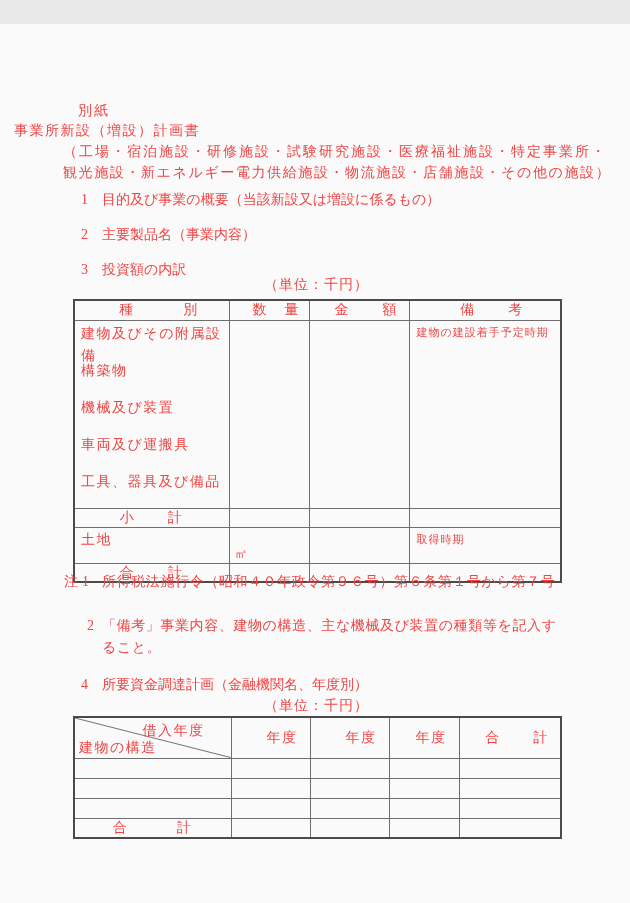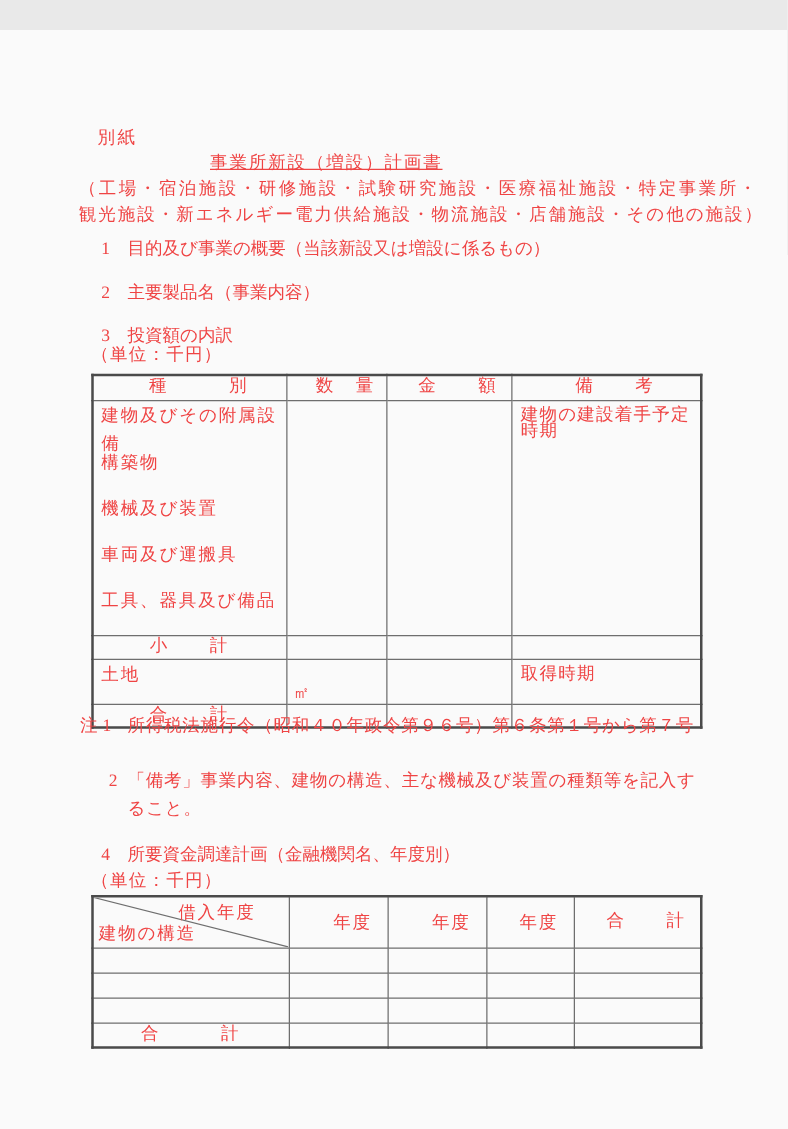--- a/index.html
+++ b/index.html
@@ -10,42 +10,42 @@
     background:#fafafa;
     color:#ef4444;
     font-family:"Liberation Serif","DejaVu Serif",serif;
     font-size:14px;
     overflow:hidden;
     margin-top:24px;
   }
   .abs { position:absolute; line-height:16px; white-space:nowrap; }
 
   .attachment { left:78px; top:79px; letter-spacing:2px; }
-  .doc-title { left:0; width:508px; top:99px; text-align:center; letter-spacing:1.5px; text-indent:14px;text-decoration:underline; }
+  .doc-title { left:0; width:508px; top:99px; letter-spacing:1.5px; text-indent:14px; }
   .subtitle1 { left:63px; top:120px; letter-spacing:2px; }
   .subtitle2 { left:63px; top:141px; letter-spacing:1.6px; }
 
   .section { left:81px; }
   .section .num { display:inline-block; width:21px; }
   .sec1 { top:168px; } .sec2 { top:203px; } .sec3 { top:238px; } .sec4 { top:653px; }
 
-  .unit { left:73px; width:487px; text-align:left; letter-spacing:1px; }
+  .unit { left:73px; width:487px; text-align:center; letter-spacing:1px; }
   .unit1 { top:253px; } .unit2 { top:674px; }
 
   
   table { border-collapse:collapse; table-layout:fixed; position:absolute; left:73px; width:487px; background:transparent; }
   td { border:1px solid #6e6e6e; padding:0; vertical-align:top; font-size:14px; overflow:hidden; }
   .t1 { top:275px; border:2px solid #4a4a4a; }
   .t2 { top:692px; border:2px solid #4a4a4a; }
 
   .hc { height:20px; text-align:center; vertical-align:middle; letter-spacing:2px; line-height:18px;padding-left:15px; }
   .items { padding-top:2px; }
   .items div { height:37px; line-height:22px; padding-left:6px; letter-spacing:1.5px; }
   .tallrow td { height:174px; }
-  .small { font-size:14px; letter-spacing:1px; line-height:13px; }
+  .small { font-size:11px; letter-spacing:1px; line-height:13px; }
   .remark-pad { padding:5px 0 0 7px; }
   .sumrow td { height:19px; }
   .center-label { text-align:center; vertical-align:middle; letter-spacing:2px; line-height:17px; }
   .landrow td { height:36px; }
   .land-cell { padding:3px 0 0 6px; letter-spacing:1.5px; }
   .qty-cell { position:relative; }
   .m2 { position:absolute; left:5px; bottom:2px; font-size:13px; line-height:14px; }
 
   .h2row td { height:41px; }
   .corner { position:relative; }

